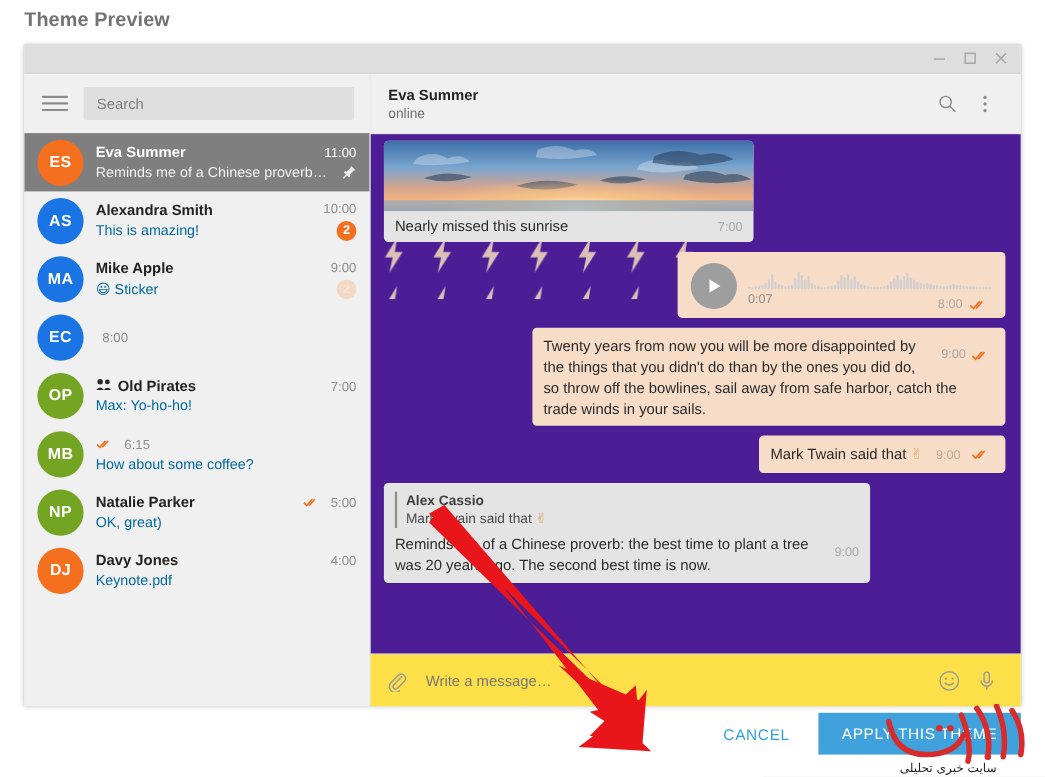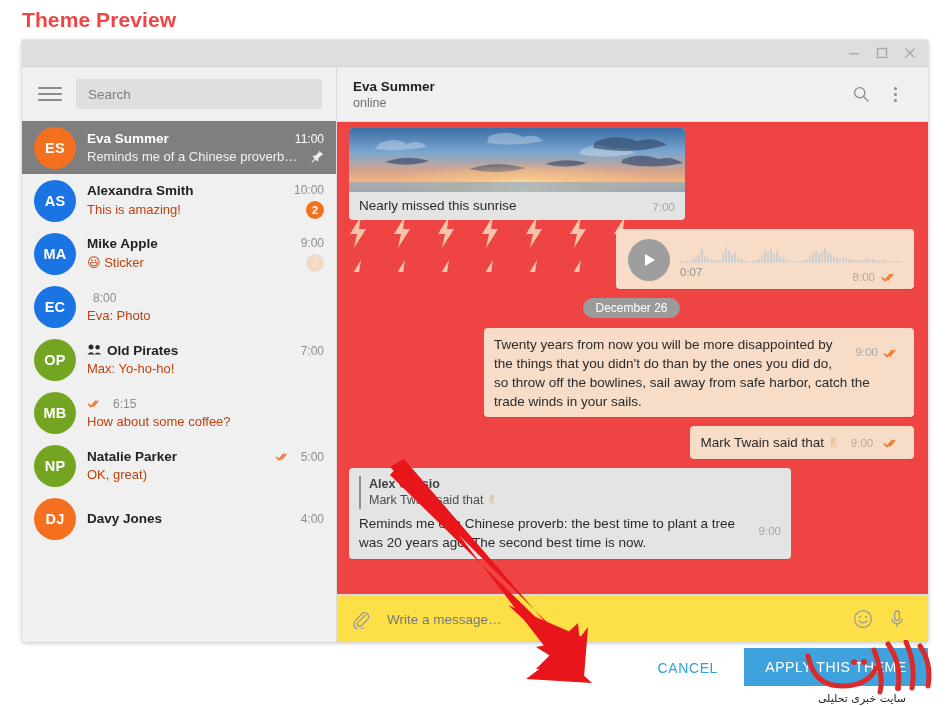--- a/index.html
+++ b/index.html
@@ -4,21 +4,21 @@
 <style>
   html,body{margin:0;padding:0;}
   body{
     width:950px;height:706px;position:relative;overflow:hidden;
     background:#ffffff;
     font-family:"Liberation Sans","DejaVu Sans",sans-serif;
     -webkit-font-smoothing:antialiased;
   }
   .dialog-title{
     position:absolute;left:22px;top:8px;
-    font-size:21px;font-weight:bold;color:#ef4444;
+    font-size:18px;font-weight:bold;color:#737373;
     letter-spacing:.1px;
   }
   
   .app-window{
     position:absolute;left:22px;top:40px;width:906px;height:602px;
     background:#f0f0f0;
     box-shadow:0 1px 5px rgba(0,0,0,.22),0 0 1px rgba(0,0,0,.18);
     overflow:hidden;
   }
   .titlebar{
@@ -44,21 +44,21 @@
   .chat-item{height:53px;display:flex;align-items:center;padding:0 12px 0 12px;position:relative;cursor:pointer;}
   .chat-item.active{background:#7f7f7f;}
   .avatar{
     width:42px;height:42px;border-radius:50%;flex:0 0 42px;
     display:flex;align-items:center;justify-content:center;
     color:#fff;font-size:14.5px;font-weight:bold;letter-spacing:.3px;margin-right:11px;
   }
   .ci-main{flex:1;min-width:0;display:flex;flex-direction:column;justify-content:center;gap:3px;}
   .ci-row{display:flex;align-items:center;}
   .ci-name{font-size:13.5px;font-weight:bold;color:#222;white-space:nowrap;overflow:hidden;text-overflow:ellipsis;flex:1;}
-  .ci-msg{font-size:13px;color:#c2410c;white-space:nowrap;overflow:hidden;text-overflow:ellipsis;flex:1;}
+  .ci-msg{font-size:13px;color:#0369a1;white-space:nowrap;overflow:hidden;text-overflow:ellipsis;flex:1;}
   .ci-time{font-size:12px;color:#8d8d8d;margin-left:6px;white-space:nowrap;}
   .chat-item.active .ci-name,.chat-item.active .ci-msg,.chat-item.active .ci-time{color:#fff;}
   .chat-item.active .ci-msg{color:#f2f2f2;}
   .badge{
     min-width:18px;height:18px;border-radius:9px;background:#f4701f;color:#fff;
     font-size:11.5px;font-weight:bold;display:flex;align-items:center;justify-content:center;
     padding:0 5px;box-sizing:border-box;margin-left:6px;
   }
   .badge.muted{background:#f2d9c6;color:#f7e2d3;}
   .grp-icon{margin-right:5px;display:inline-flex;align-items:center;color:#2b2b2b;}
@@ -73,21 +73,21 @@
   }
   .ch-info{flex:1;display:flex;flex-direction:column;gap:2px;}
   .ch-name{font-size:13.5px;font-weight:bold;color:#222;}
   .ch-status{font-size:12.5px;color:#707070;}
   .ch-act{width:34px;height:34px;display:flex;align-items:center;justify-content:center;color:#8a8a8a;cursor:pointer;}
   .kebab{display:flex;flex-direction:column;gap:3px;}
   .kebab i{width:3px;height:3px;border-radius:50%;background:#8a8a8a;display:block;}
 
   .messages{
     flex:1;position:relative;overflow:hidden;
-    background-color:#ef4444;
+    background-color:#4c1d95;
   }
   .bolts{position:absolute;inset:0;opacity:1;}
   .msg-scroll{position:absolute;inset:0;padding:6px 14px 4px 12px;box-sizing:border-box;}
 
   .row{display:flex;margin-bottom:9px;}
   .row.out{justify-content:flex-end;}
   .bubble{max-width:430px;border-radius:4px;position:relative;box-shadow:0 1px 0 rgba(0,0,0,.05);}
   .bubble.in{background:#e4e4e4;}
   .bubble.out{background:#f7ddc8;}
   .bubble-txt{font-size:13.5px;line-height:19px;color:#2a2a2a;padding:7px 10px 6px 10px;}
@@ -223,23 +223,20 @@
                 <span class="badge muted">2</span>
               </div>
             </div>
           </div>
           <div class="chat-item">
             <div class="avatar" style="background:#1b74e4">EC</div>
             <div class="ci-main">
               <div class="ci-row">
                 <span class="ci-time">8:00</span>
               </div>
-              <div class="ci-row">
-                <span class="ci-msg">Eva: Photo</span>
-              </div>
             </div>
           </div>
           <div class="chat-item">
             <div class="avatar" style="background:#74a522">OP</div>
             <div class="ci-main">
               <div class="ci-row">
                 <span class="ci-name"><span class="grp-icon">
                     <svg width="15" height="11" viewBox="0 0 15 11">
                       <circle cx="4" cy="3" r="2.5" fill="#2b2b2b"></circle>
                       <circle cx="10.6" cy="3.2" r="2.2" fill="#2b2b2b"></circle>
@@ -288,20 +285,23 @@
                 <span class="ci-msg">OK, great)</span>
               </div>
             </div>
           </div>
           <div class="chat-item">
             <div class="avatar" style="background:#f4701f">DJ</div>
             <div class="ci-main">
               <div class="ci-row">
                 <span class="ci-name">Davy Jones</span>
                 <span class="ci-time">4:00</span>
+              </div>
+              <div class="ci-row">
+                <span class="ci-msg">Keynote.pdf</span>
               </div>
             </div>
           </div>
         </div>
     </div>
 
     <div class="chat-pane">
 
       <div class="chat-header">
         <div class="ch-info">
@@ -469,23 +469,20 @@
                 <span class="dblcheck">
                   <svg width="16" height="10" viewBox="0 0 16 10">
                       <path d="M1 5.5 L4 8.5 L9.6 2" fill="none" stroke="#f4701f" stroke-width="1.6"></path>
                       <path d="M6.4 8.5 L12 2" fill="none" stroke="#f4701f" stroke-width="1.6"></path>
                     </svg>
                 </span>
               </div>
             </div>
           </div>
 
-          <div class="datechip">
-            <span>December 26</span>
-          </div>
 
           <div class="row out">
             <div class="bubble out">
               <div class="bubble-txt">
                 <span class="meta">
                   <span>9:00</span>
                   <span class="dblcheck">
                     <svg width="16" height="10" viewBox="0 0 16 10">
                         <path d="M1 5.5 L4 8.5 L9.6 2" fill="none" stroke="#f4701f" stroke-width="1.6"></path>
                         <path d="M6.4 8.5 L12 2" fill="none" stroke="#f4701f" stroke-width="1.6"></path>

